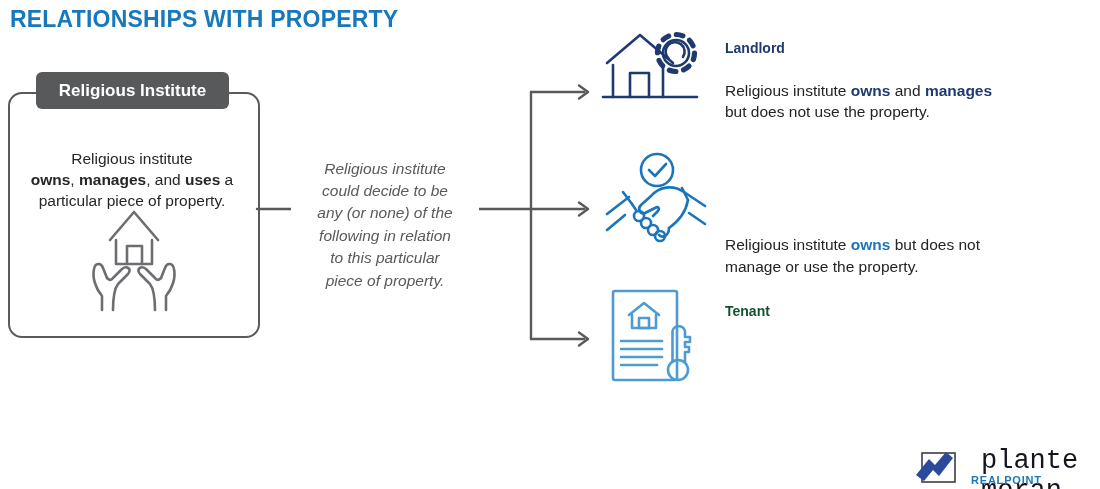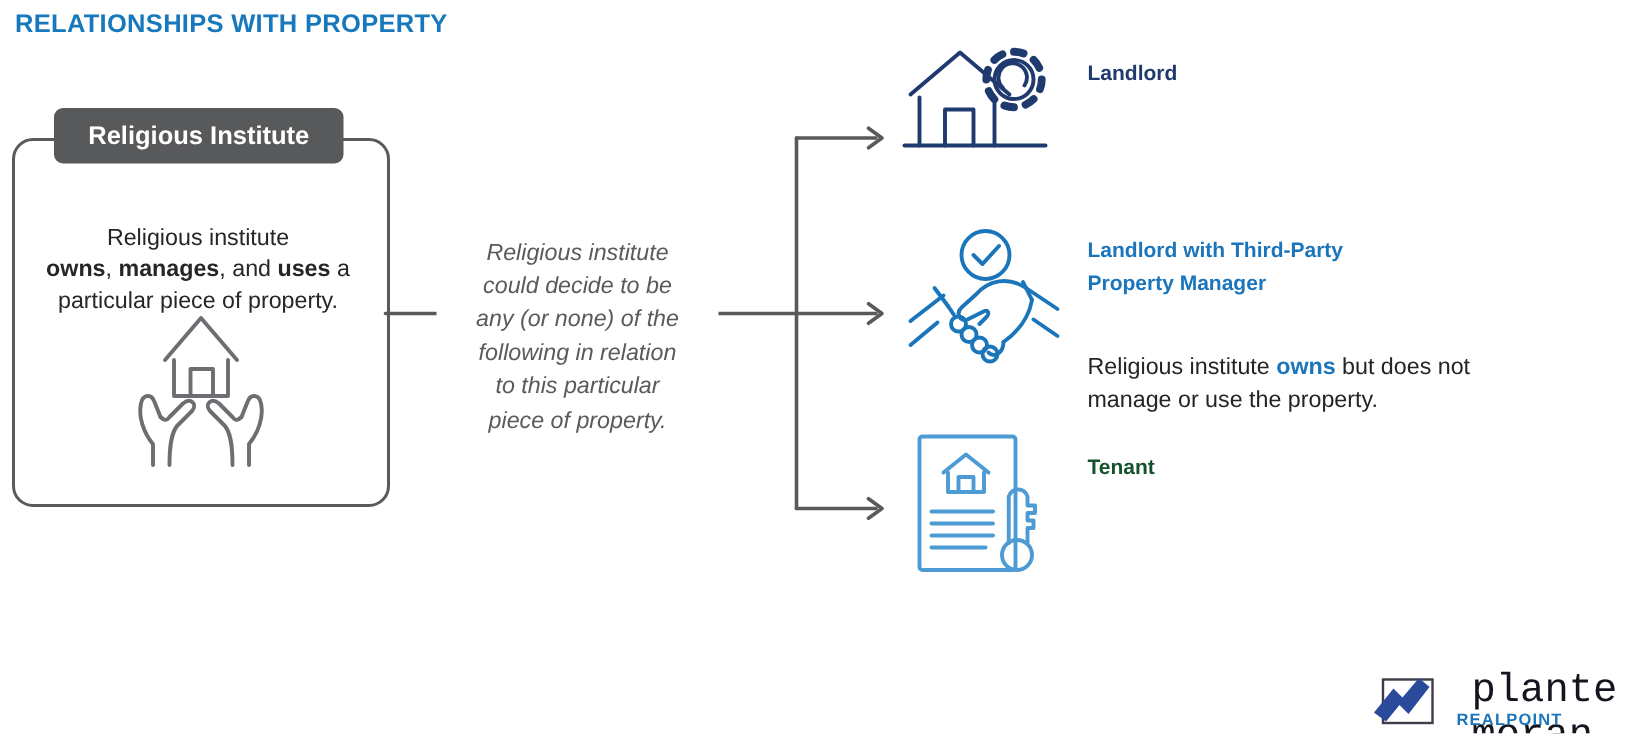--- a/index.html
+++ b/index.html
@@ -1,20 +1,20 @@
 <!DOCTYPE html>
 <html><head>
 <meta charset="utf-8">
 <style>
   html,body{margin:0;padding:0;background:#fff;}
   .stage{position:relative;width:1100px;height:489px;background:#ffffff;
          font-family:"Liberation Sans",sans-serif;overflow:hidden;}
   .abs{position:absolute;}
 
-  .title{left:10px;top:6px;font-size:17px;font-weight:700;color:#1878bc;letter-spacing:.2px;}
+  .title{left:10px;top:6px;font-size:23px;font-weight:700;color:#1878bc;letter-spacing:.2px;}
 
   .src-box{left:8px;top:92px;width:248px;height:242px;border:2.5px solid #595a5c;border-radius:14px;background:#fff;}
   .src-tab{left:36px;top:72px;width:193px;height:37px;background:#58595b;border-radius:6px;
            color:#fff;font-weight:700;font-size:17px;display:flex;align-items:center;justify-content:center;z-index:3;}
   .src-body{left:12px;top:132px;width:240px;text-align:center;font-size:15.5px;line-height:21px;
             color:#262626;white-space:pre-line;z-index:2;}
   .hands-icon{left:78px;top:206px;z-index:2;}
 
   .note{left:291px;top:142px;width:188px;font-style:italic;font-size:15.5px;line-height:22.4px;
         color:#595a5c;text-align:center;white-space:pre-line;background:#fff;z-index:2;}
@@ -96,20 +96,22 @@
       <path d="M7 35 L40 7 L73 35"></path>
       <path d="M13 37 V69"></path>
       <path d="M63 37 V69"></path>
       <path d="M30 69 V45 H49 V69"></path>
       <circle cx="76" cy="25" r="13"></circle>
       <circle cx="76" cy="25" r="18.5" stroke-width="5.2" stroke-dasharray="6.6 7.9"></circle>
       <path d="M68.5 30.5 A9.5 9.5 0 1 1 83 29"></path>
     </g>
   </svg>
   <div class="abs outcome-title t1">Landlord</div>
+  <p class="abs outcome-body b1"><span>Religious institute </span><span style="font-weight: 700; color: rgb(31, 58, 110);">owns</span><span> and </span><span style="font-weight: 700; color: rgb(31, 58, 110);">manages</span><span>
+but does not use the property.</span></p>
 
   <svg class="abs icon2" width="104" height="114" viewBox="0 0 104 114">
     <g stroke="#1b75bb" stroke-width="2.6" fill="none" stroke-linecap="round" stroke-linejoin="round">
       <circle cx="53" cy="22" r="16"></circle>
       <path d="M45 22 L51 28 L62 16"></path>
       <path d="M3 66 L25 49"></path>
       <path d="M3 82 L21 67"></path>
       <path d="M19 44 L28 56"></path>
       <path d="M101 58 L80 44"></path>
       <path d="M101 76 L85 65"></path>
@@ -117,22 +119,20 @@
       <path d="M80 44 C68 36 55 39 47 48 L37 57 C33 61 36 67 41 65 L51 60 C54 58 56 60 54 63 L49 68"></path>
       <path d="M84 52 C82 63 75 73 65 80"></path>
       <path d="M28 56 L32 62"></path>
       <circle cx="35" cy="68" r="5"></circle>
       <circle cx="42" cy="75" r="5"></circle>
       <circle cx="49" cy="82" r="5"></circle>
       <circle cx="56" cy="88" r="5"></circle>
       <path d="M65 80 C65 87 59 91 55 87"></path>
     </g>
   </svg>
-  <div class="abs outcome-title t2">Landlord with Third-Party
-Property Manager</div>
   <p class="abs outcome-body b2"><span>Religious institute </span><span style="font-weight: 700; color: rgb(27, 117, 187);">owns</span><span> but does not
 manage or use the property.</span></p>
 
   <svg class="abs icon3" width="92" height="102" viewBox="0 0 92 102">
     <g stroke="#4d9bd5" stroke-width="2.6" fill="none" stroke-linecap="round" stroke-linejoin="round">
       <rect x="7" y="5" width="64" height="89" rx="2"></rect>
       <path d="M23 29 L38 17 L53 29"></path>
       <path d="M26 29 V42 H50 V29"></path>
       <rect x="33" y="32" width="10" height="10"></rect>
       <path d="M15 55 H56"></path>

